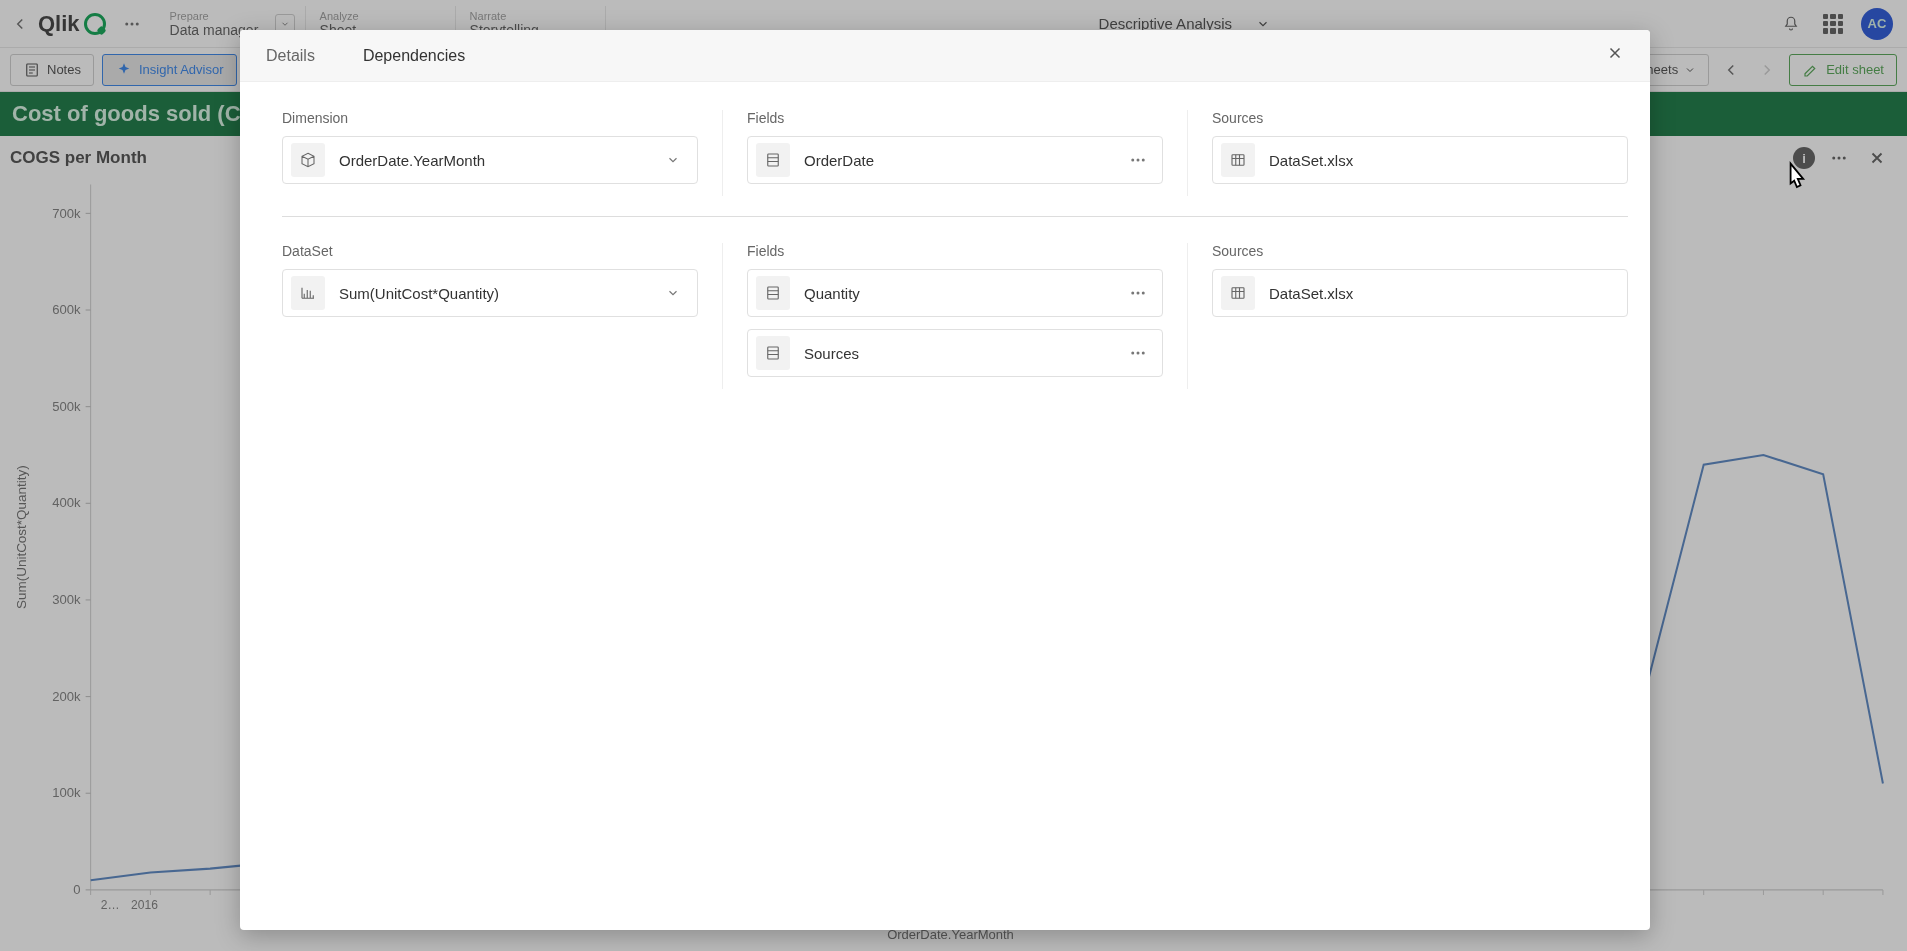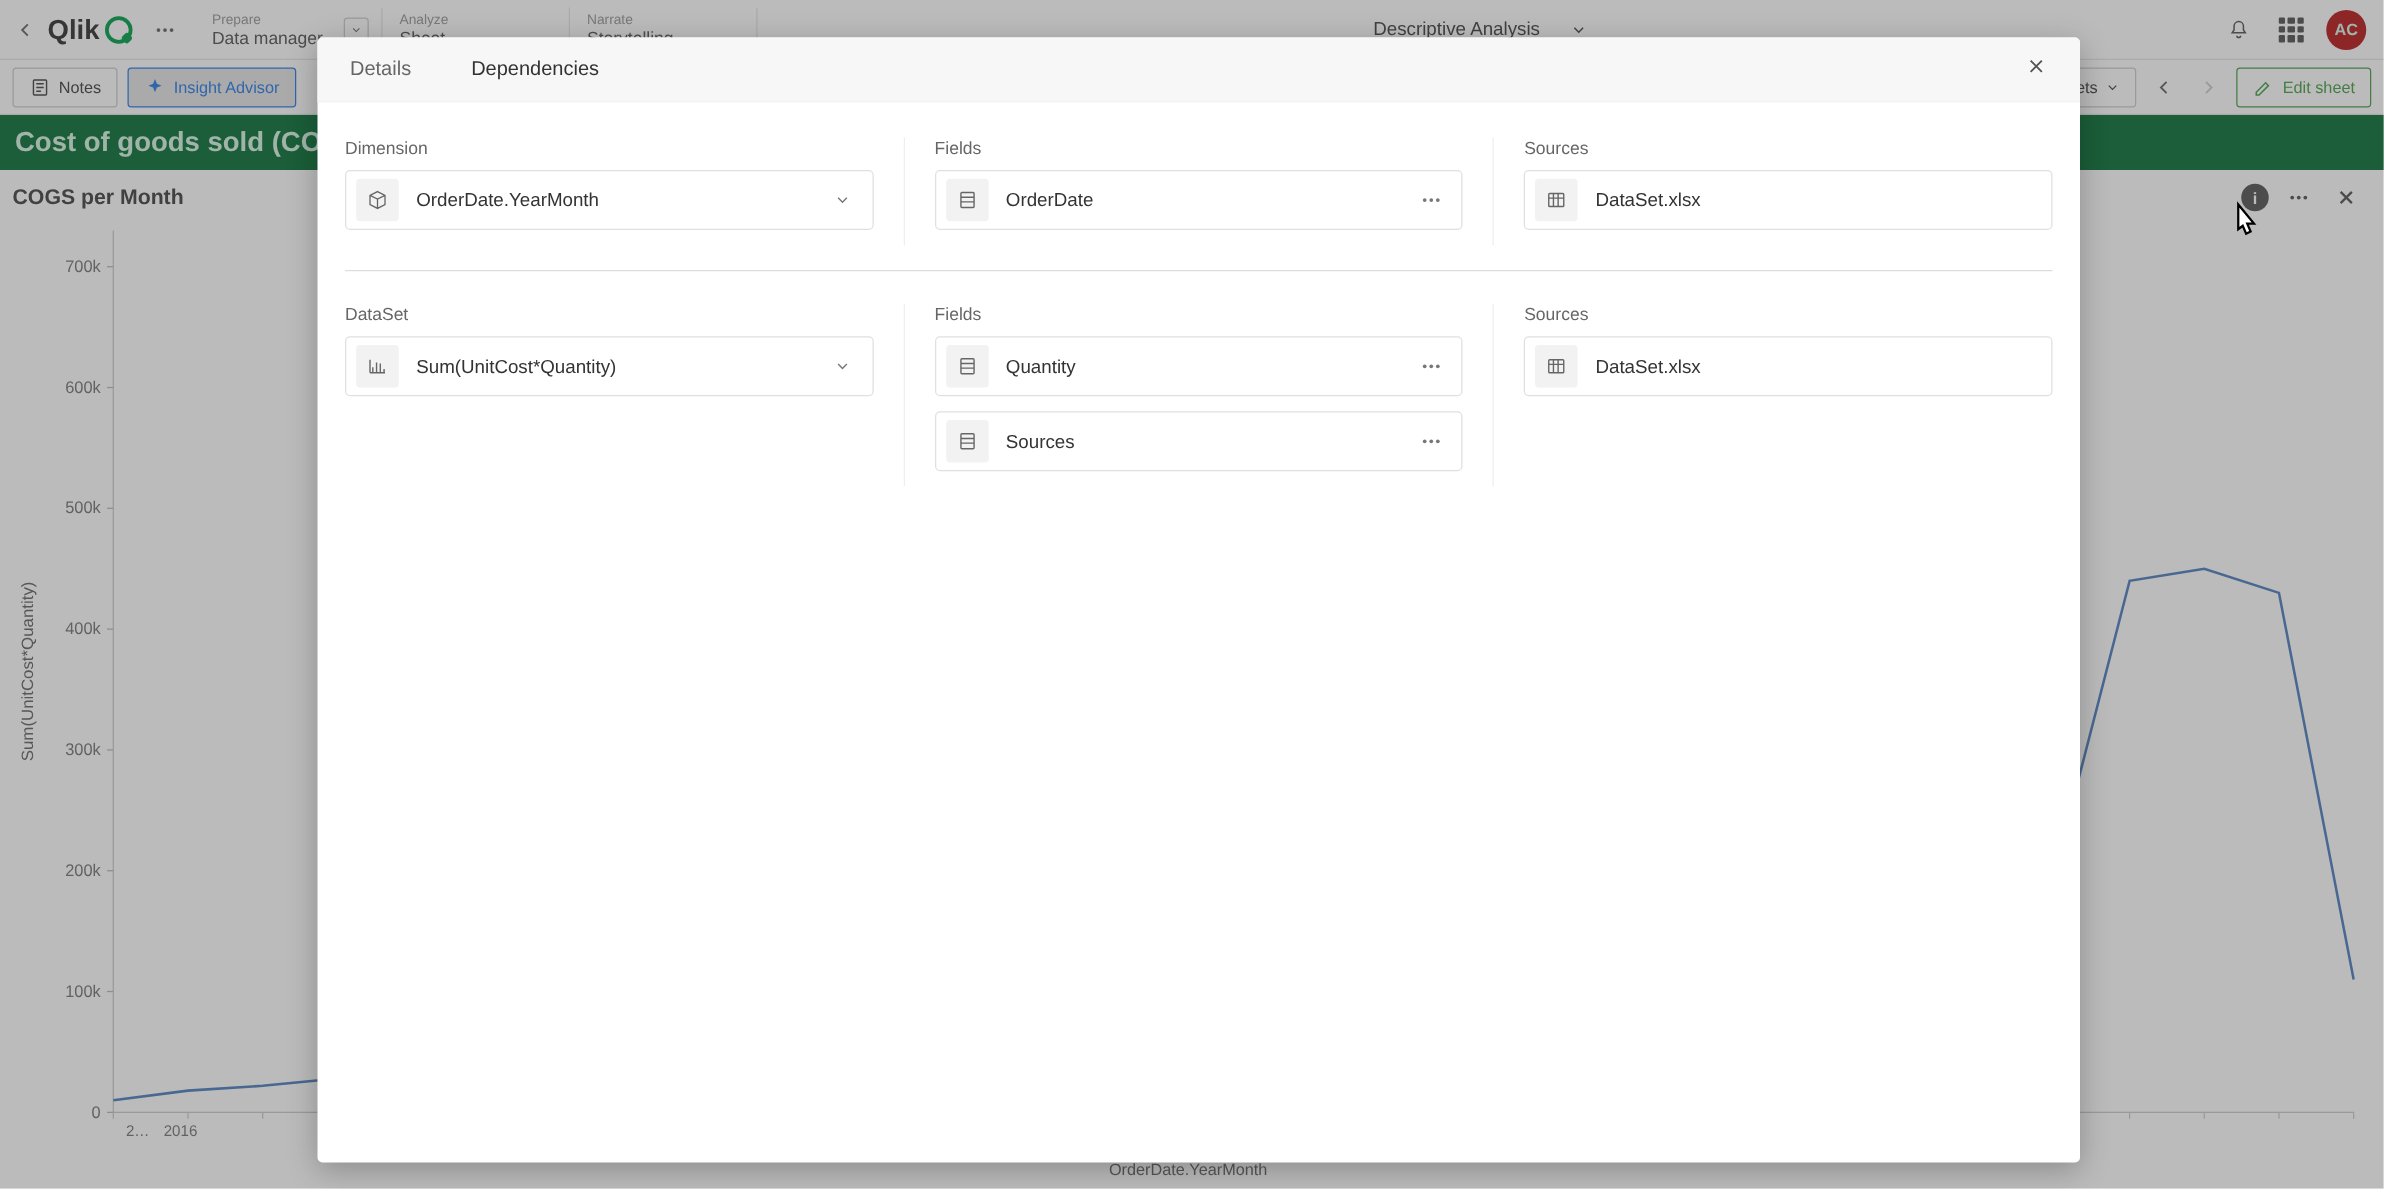--- a/index.html
+++ b/index.html
@@ -14,21 +14,21 @@
 .logo-q:after { content:''; position:absolute; width:7px; height:7px; background:#00a04a; border-radius:2px; bottom:-2px; right:-2px; transform:rotate(45deg);}
 .three-dots-btn { width: 32px; height:32px; display:flex; align-items:center; justify-content:center; cursor:pointer; color:#666; border-radius:4px; margin-left:4px;}
 .nav-segments { display:flex; flex:1; }
 .nav-seg { border-right:1px solid #e6e6e6; padding:4px 30px 4px 14px; display:flex; flex-direction:column; justify-content:center; position:relative; min-width:150px;}
 .nav-seg-small { font-size:11px; color:#999; }
 .nav-seg-big { font-size:14px; color:#555; }
 .nav-seg .dd { position:absolute; right:10px; top:50%; transform:translateY(-50%); width:20px; height:20px; border:1px solid #ccc; border-radius:3px; display:flex; align-items:center; justify-content:center; color:#666;}
 .nav-center { flex:1; display:flex; align-items:center; justify-content:center; gap:24px; color:#444; font-size:15px; cursor:pointer;}
 .nav-right { display:flex; align-items:center; gap:14px; padding:0 14px;}
 .icon-btn { width:28px; height:28px; display:flex; align-items:center; justify-content:center; cursor:pointer; color:#555;}
-.avatar { width:32px; height:32px; border-radius:50%; background:#b91c1c; color:#d6f2e5; display:flex; align-items:center; justify-content:center; font-size:13px; font-weight:600;}
+.avatar { width:32px; height:32px; border-radius:50%; background:#1d4ed8; color:#d6f2e5; display:flex; align-items:center; justify-content:center; font-size:13px; font-weight:600;}
 .apps-grid { width:20px; height:20px; display:grid; grid-template-columns:repeat(3,1fr); grid-template-rows:repeat(3,1fr); gap:2px;}
 .apps-grid span { background:#555; border-radius:1px;}
 
 
 .secbar { height: 44px; background:#fff; border-bottom:1px solid #e6e6e6; display:flex; align-items:center; padding:0 10px; gap:8px;}
 .secbtn { height:32px; padding:0 12px; border:1px solid #ccc; border-radius:3px; display:flex; align-items:center; gap:6px; cursor:pointer; font-size:13px; color:#444; background:#fff;}
 .secbtn.active { border-color:#2b7de9; color:#2b7de9; background:#e5e5e5;}
 .sec-spacer { flex:1; }
 .secbtn.green { border-color:#4aa04a; color:#4aa04a;}
 .navicon { width:28px; height:28px; display:flex; align-items:center; justify-content:center; border-radius:3px; color:#666; cursor:pointer;}
@@ -44,28 +44,28 @@
 .chart-icons .ci { width:28px; height:28px; display:flex; align-items:center; justify-content:center; cursor:pointer; color:#555;}
 .chart-icons .ci.info { background:#555; color:#fff; border-radius:50%; width:22px; height:22px; font-size:13px; font-weight:700;}
 .chart-svg { width:100%; height: calc(100% - 52px); }
 .xlabel { text-align:center; font-size:13px; color:#666; padding-top:2px;}
 
 
 .cursor { position:absolute; top:160px; right:96px; width:30px; height:36px; pointer-events:none; z-index:300;}
 
 
 .overlay { position:absolute; inset:0; background:rgba(60,60,60,0.35); z-index:100;}
-.modal { position:absolute; top:30px; left:254px; width:1410px; height:900px; background:#fff; border-radius:4px; box-shadow:0 6px 24px rgba(0,0,0,0.25); z-index:200;}
+.modal { position:absolute; top:30px; left:240px; width:1410px; height:900px; background:#fff; border-radius:4px; box-shadow:0 6px 24px rgba(0,0,0,0.25); z-index:200;}
 .modal-tabs { height:52px; display:flex; align-items:center; padding:0 26px; background:#f7f7f7; border-bottom:1px solid #eee; border-radius:4px 4px 0 0;}
 .modal-tab { font-size:16px; color:#333; padding:0 24px; height:100%; display:flex; align-items:center; cursor:pointer;}
 .modal-tab:first-child { padding-left:0;}
 .modal-tab.active { color:#333; font-weight:400; }
 .modal-tab:not(.active) { color:#666;}
 .modal-close { margin-left:auto; cursor:pointer; color:#555; font-size:18px;}
-.modal-body { padding:22px 22px; }
+.modal-body { padding:22px 22px;margin-left:20px; }
 .row { display:flex; gap:24px; padding:6px 0;}
 .col { flex:1; }
 .col-sep { border-right:1px solid #eee; padding-right:24px;}
 .sect-label { font-size:14px; color:#666; margin-bottom:10px; }
 .card { border:1px solid #e0e0e0; border-radius:4px; height:48px; display:flex; align-items:center; padding:0 14px 0 8px; gap:14px; margin-bottom:12px;}
 .card .cicon { width:34px; height:34px; background:#f2f2f2; border-radius:3px; display:flex; align-items:center; justify-content:center; color:#666;}
 .card .ctext { flex:1; font-size:15px; color:#333;}
 .card .cact { color:#777; cursor:pointer; display:flex; align-items:center; justify-content:center; width:20px;}
 .hrline { border:none; border-top:1px solid #ddd; margin:14px 0 20px 0;}
 

